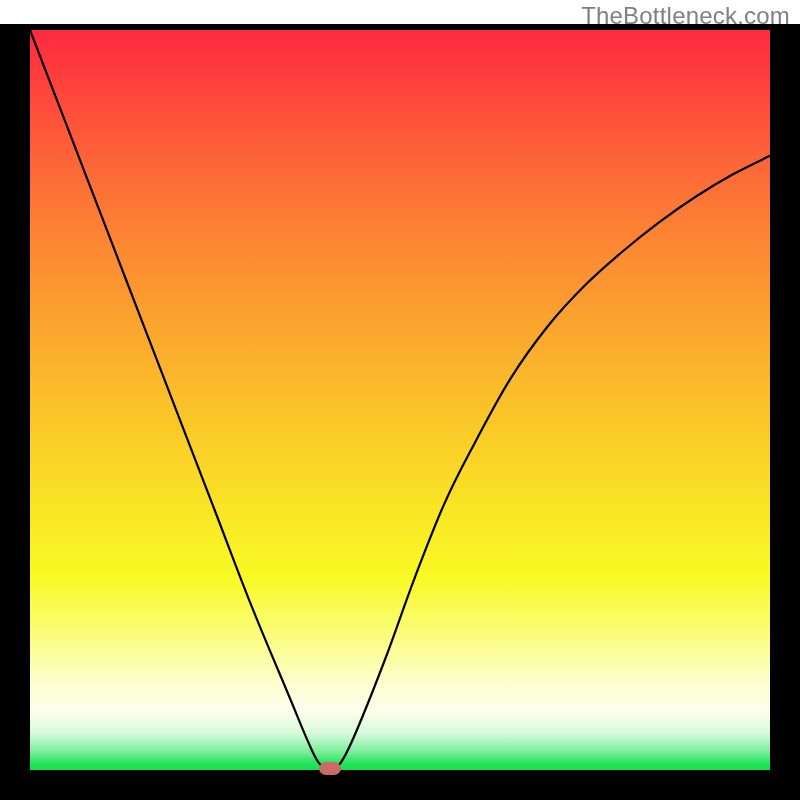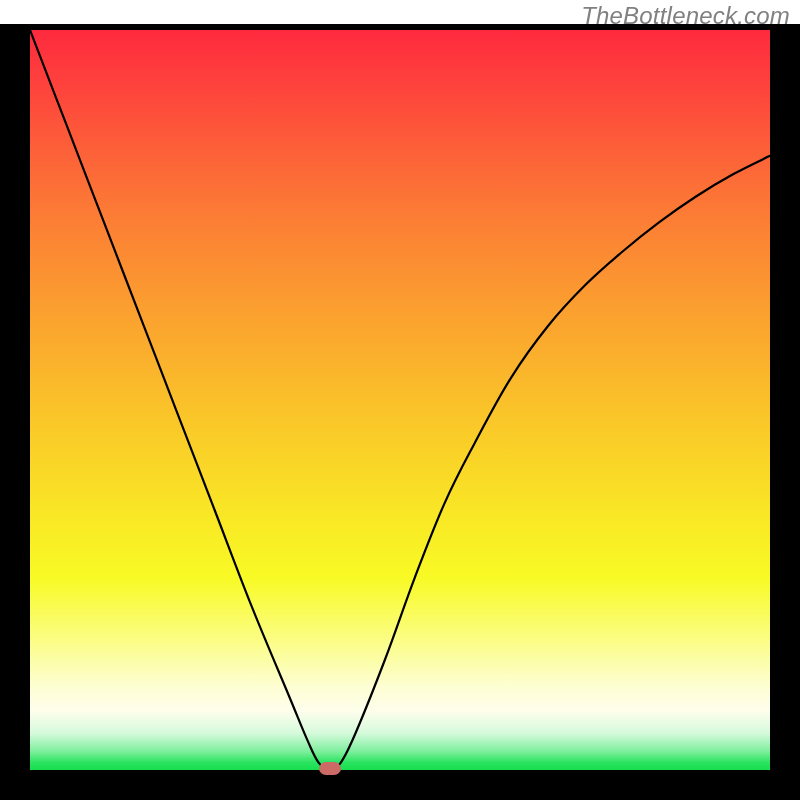--- a/index.html
+++ b/index.html
@@ -8,21 +8,20 @@
     width: 800px;
     height: 800px;
     overflow: hidden;
     background: #ffffff;
     font-family: Arial, Helvetica, sans-serif;
   }
   .stage {
     position: relative;
     width: 800px;
     height: 608px;
-    font-style: italic;
   }
   .watermark {
     position: absolute;
     top: 2px;
     right: 10px;
     color: #808080;
     font-size: 24px;
     font-weight: 400;
     letter-spacing: 0.2px;
   }

